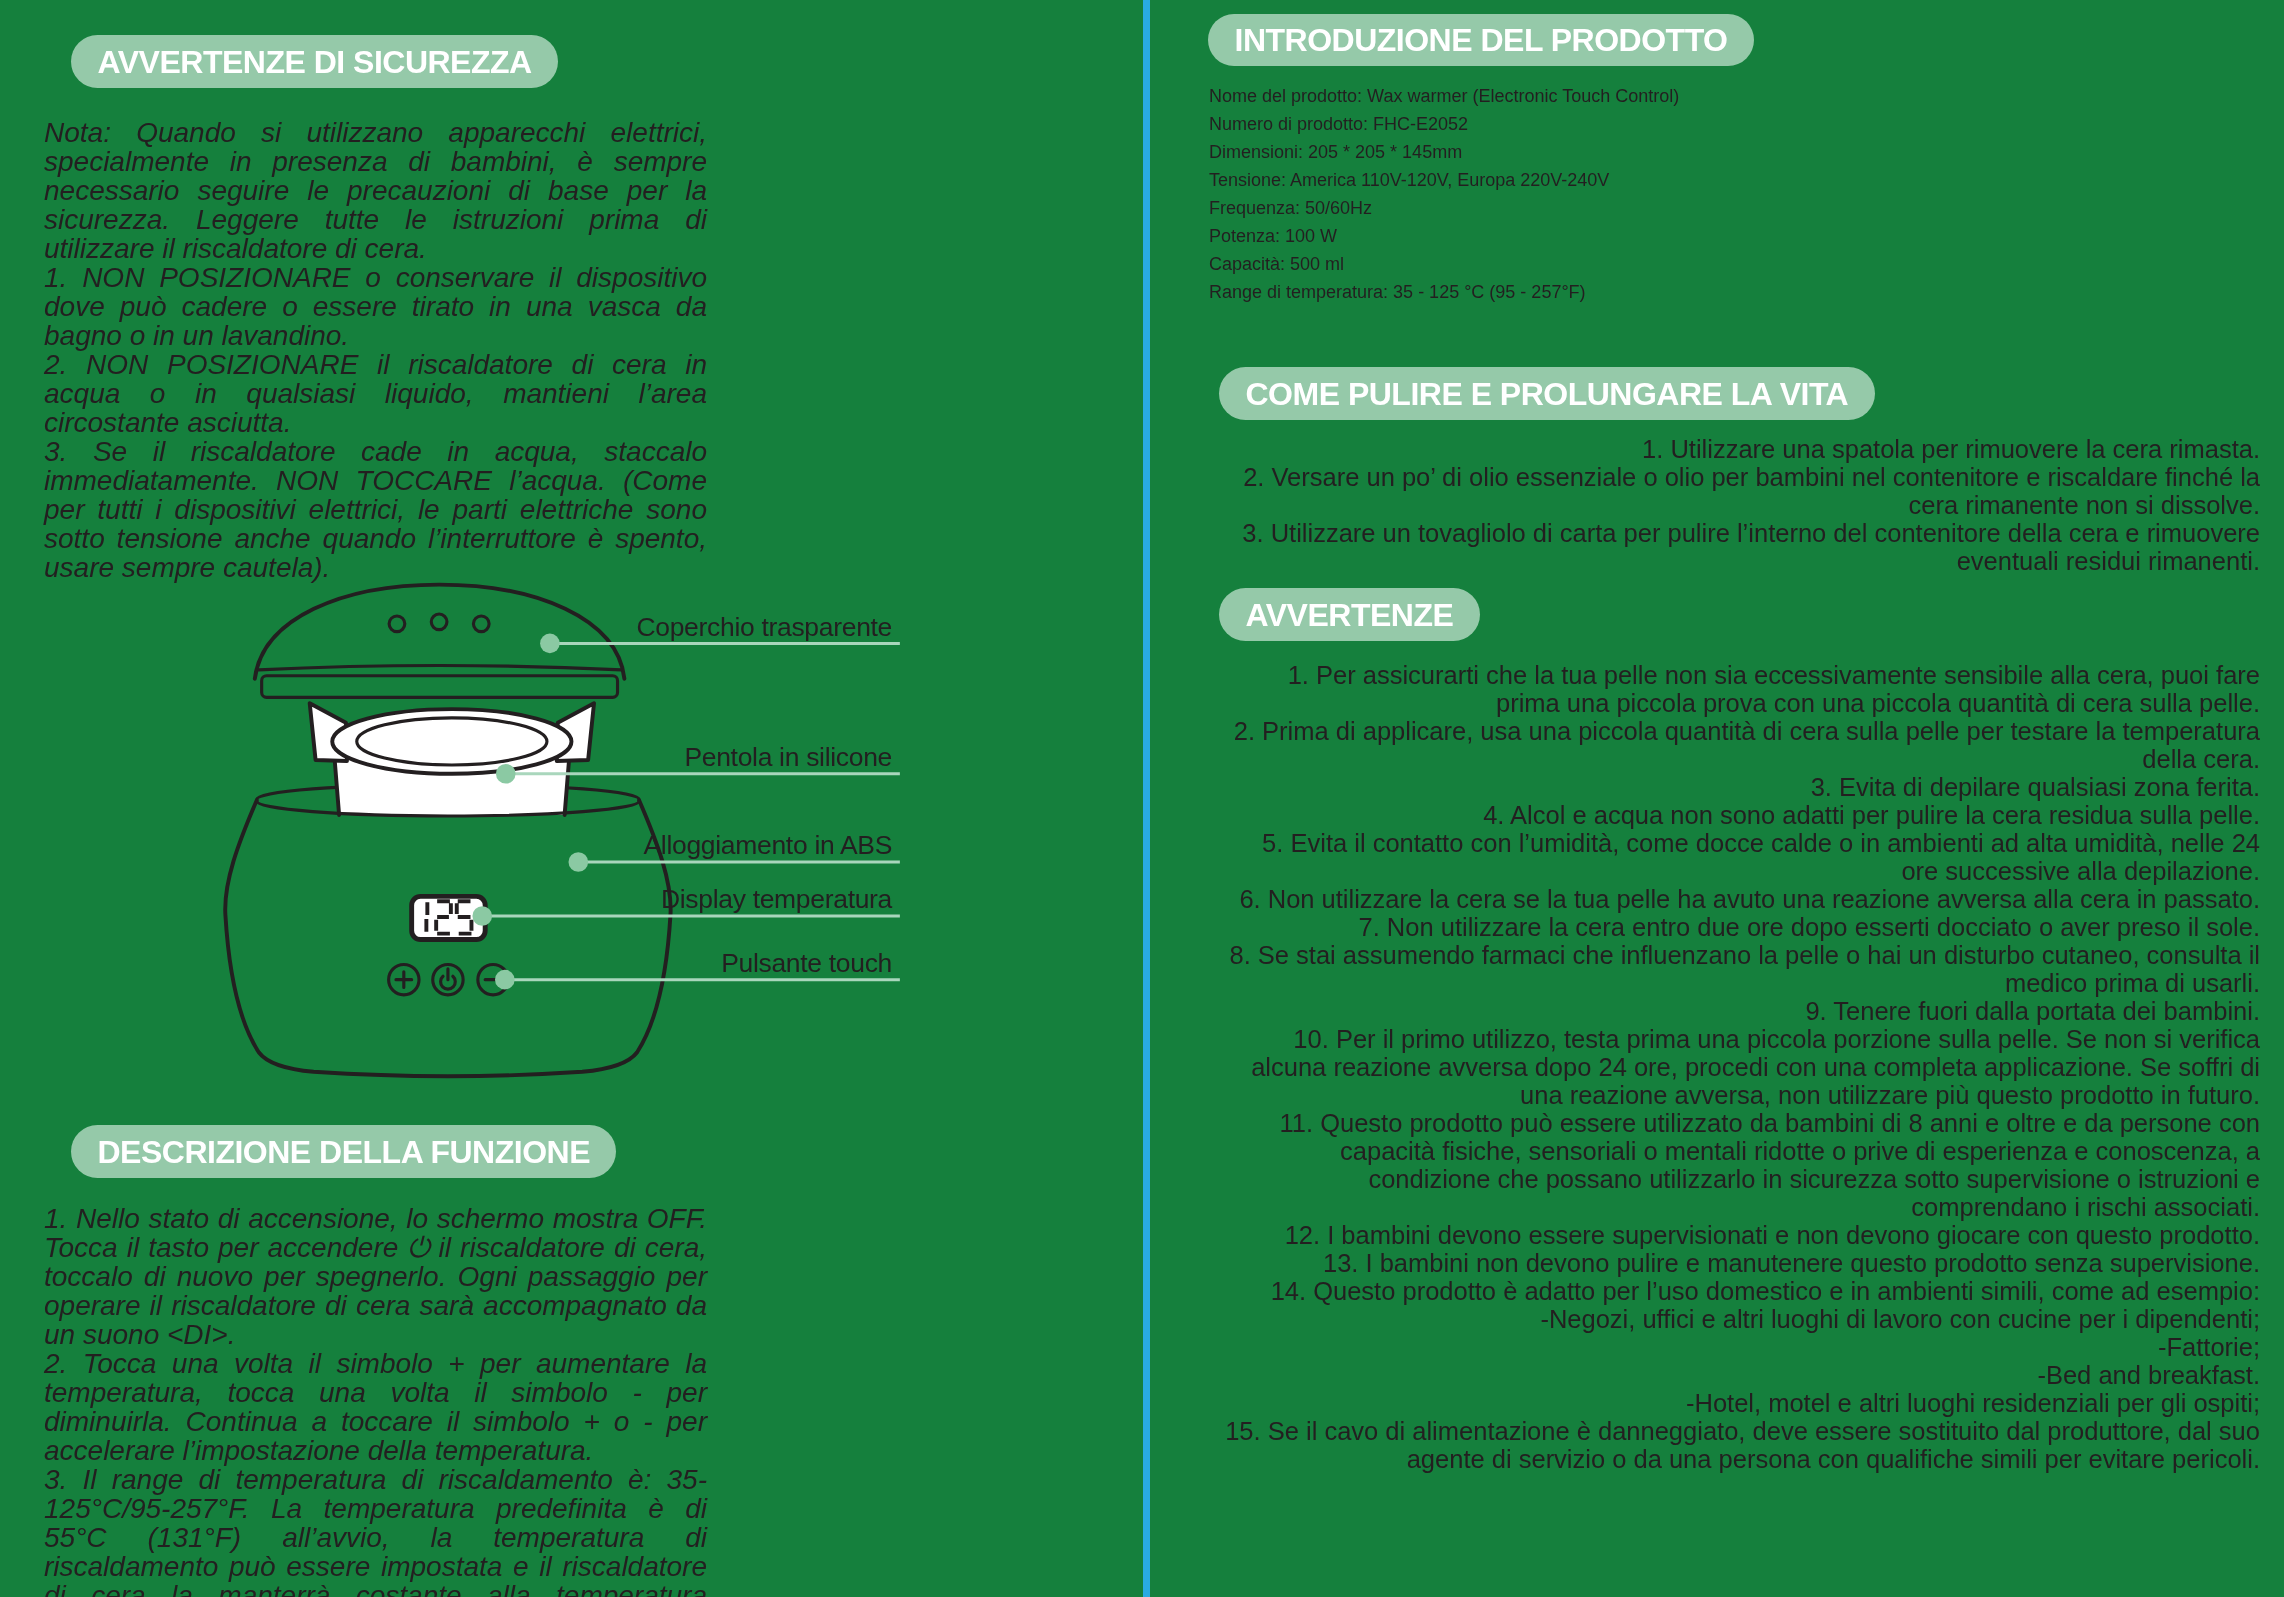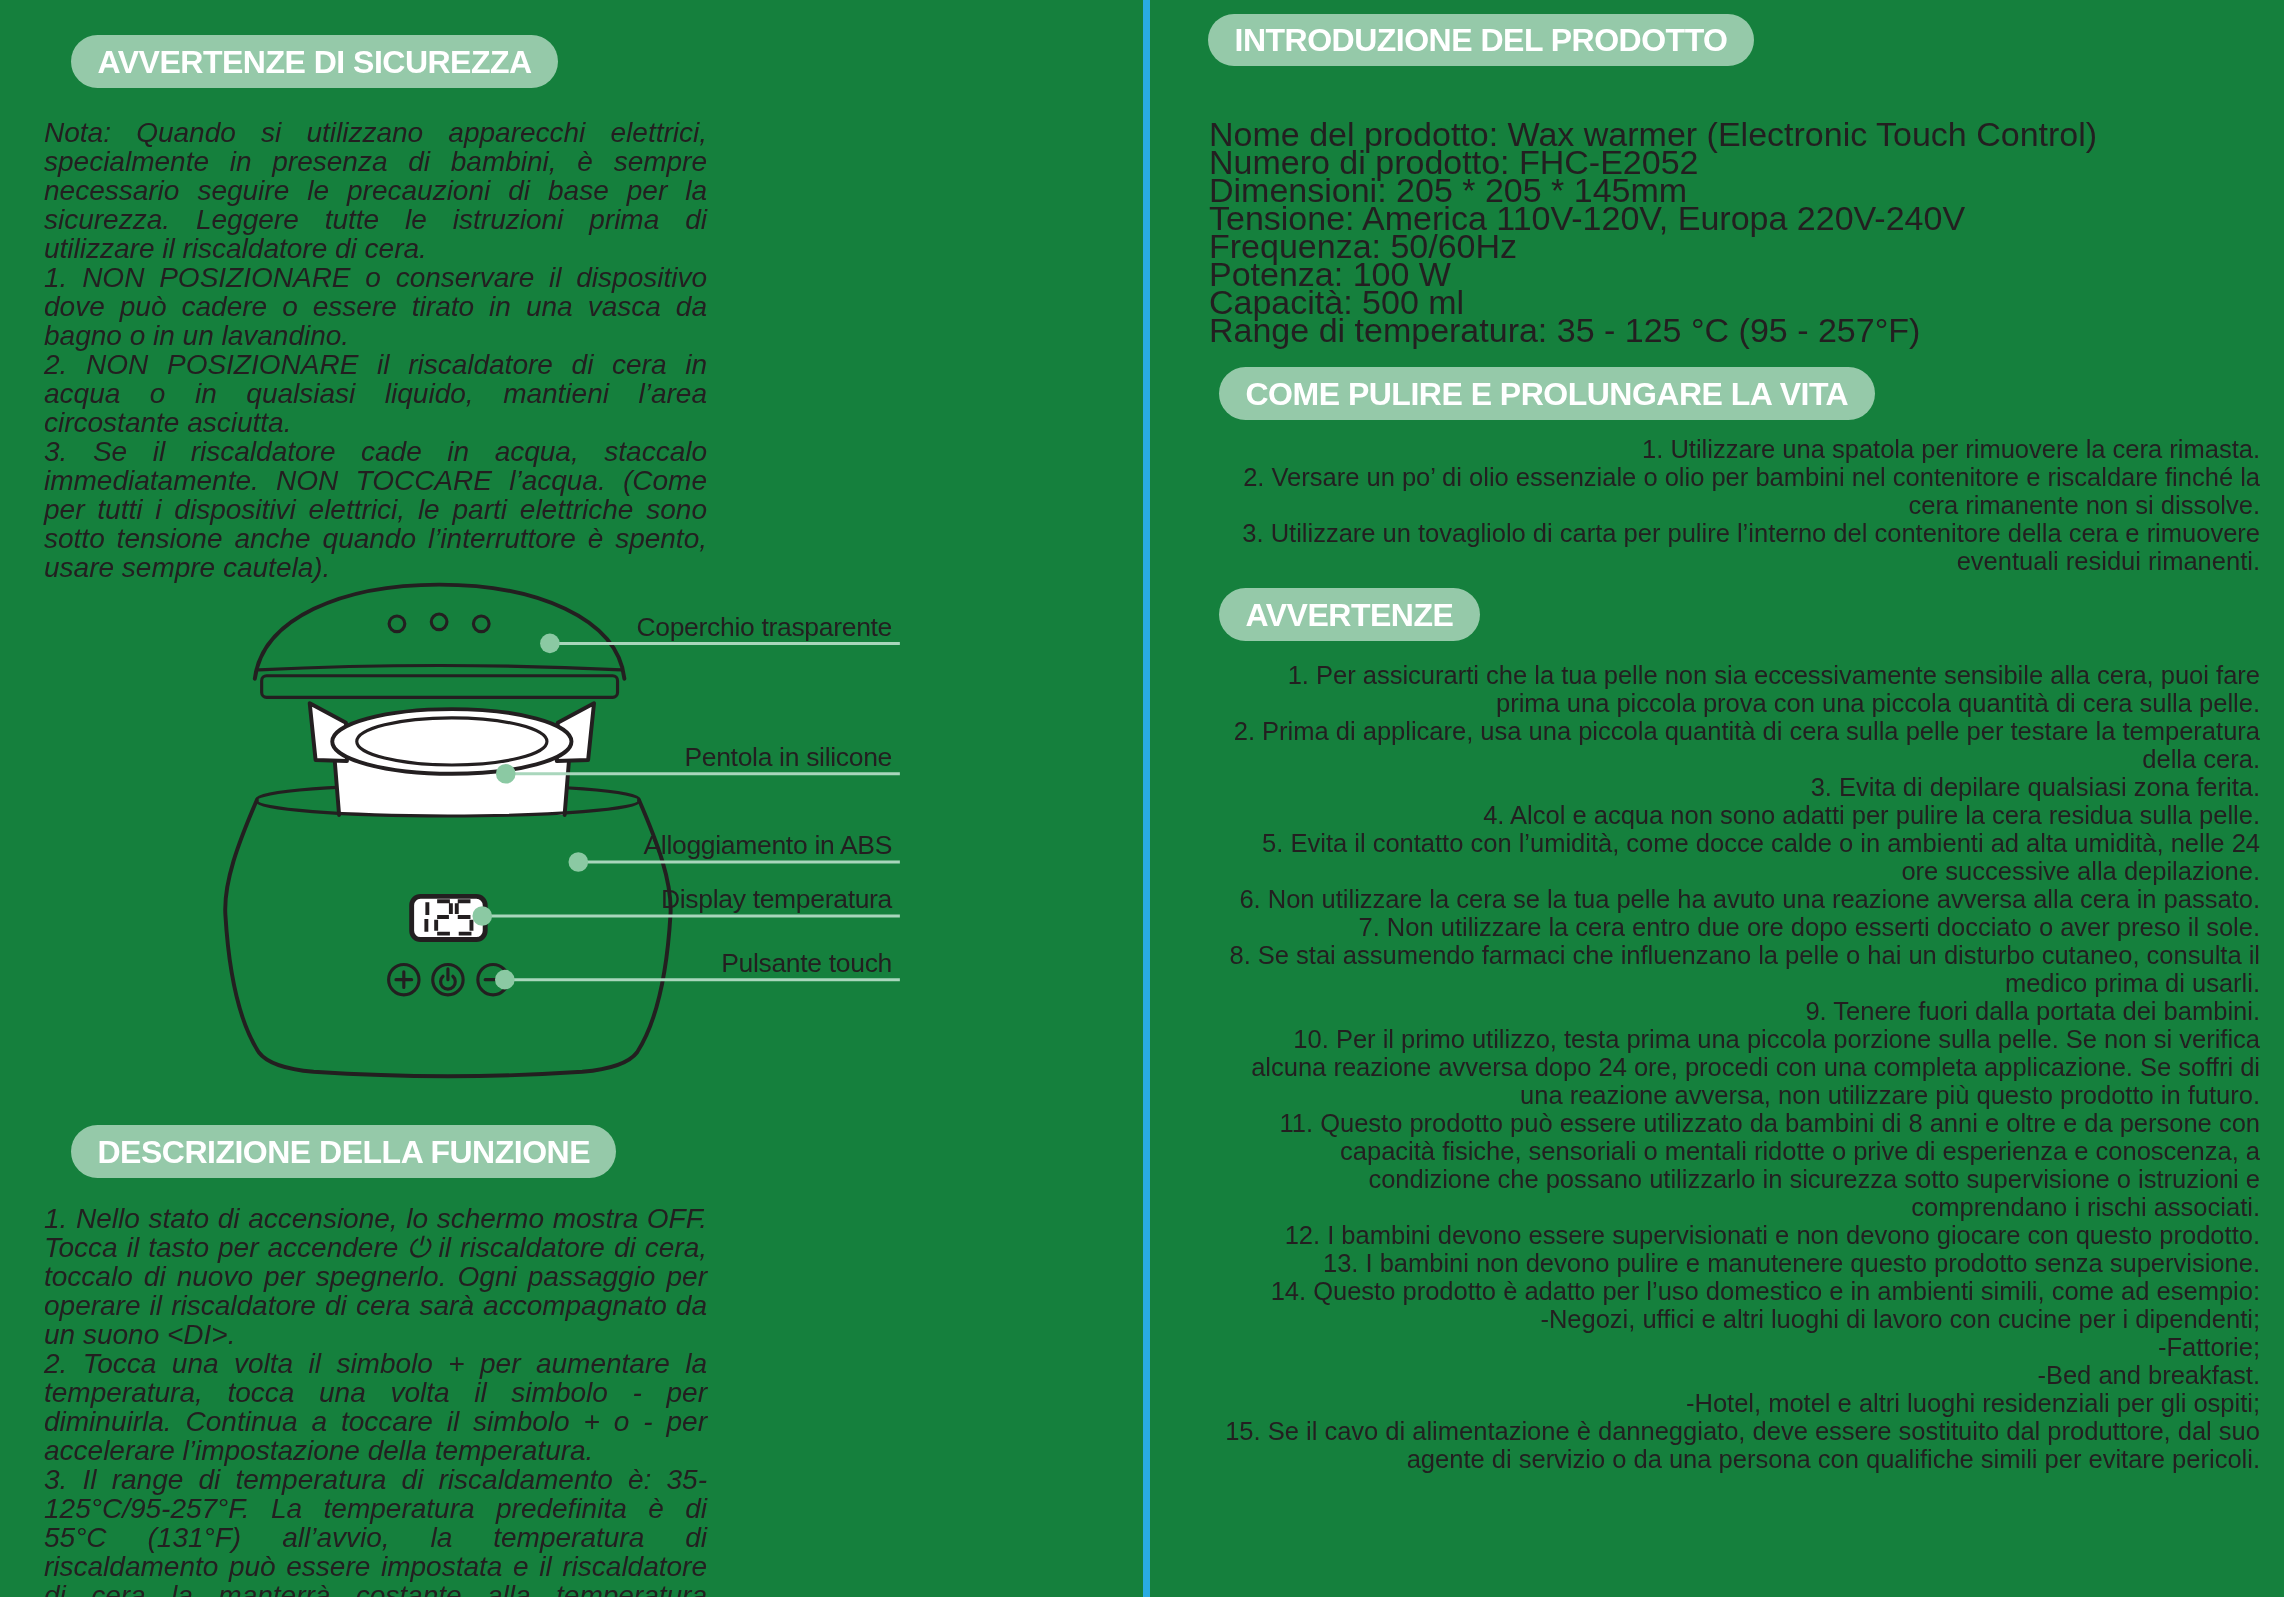--- a/index.html
+++ b/index.html
@@ -6,21 +6,21 @@
   body{width:2285px;height:1598px;position:relative;overflow:hidden;
        font-family:"Liberation Sans",sans-serif;color:#231f20;}
   .page{position:absolute;inset:0;background:#15803d;}
   .badge{position:absolute;display:inline-block;background:#95c9a9;color:#ffffff;
          font-weight:700;font-size:32px;line-height:1;padding:10.8px 26.5px 9.8px;
          border-radius:29px;letter-spacing:-0.5px;white-space:nowrap;}
   .txtblock{position:absolute;}
   .txtblock p{margin:0;}
   .left-body{font-size:28px;line-height:29px;text-align:justify;text-justify:inter-word;font-style:italic;}
   .right-body{font-size:25.5px;line-height:28px;text-align:right;}
-  .intro-lines{font-size:34px;line-height:28px;margin-top:38px;}
+  .intro-lines{font-size:18px;line-height:28px;}
   .divider{position:absolute;left:1143px;top:0;width:6.9px;height:1598px;background:#29abe2;}
   .diagram{position:absolute;left:137px;top:564px;width:765px;height:549px;}
   .diagram .outline{fill:none;stroke:#231f20;stroke-width:4;stroke-linecap:round;stroke-linejoin:round;}
   .diagram .outline-thin{fill:none;stroke:#231f20;stroke-width:3.2;stroke-linecap:round;stroke-linejoin:round;}
   .diagram .whitefill{fill:#ffffff;stroke:#231f20;stroke-width:4;stroke-linejoin:round;}
   .diagram .whitenostroke{fill:#ffffff;stroke:none;}
   .diagram .seg{fill:none;stroke:#231f20;stroke-width:4;stroke-linecap:butt;}
   .diagram .leader{stroke:#a9d6bc;stroke-width:3;}
   .diagram .dot{fill:#8bc9a3;stroke:none;}
   .diagram text{font-family:"Liberation Sans",sans-serif;font-size:27px;fill:#231f20;letter-spacing:-0.3px;}

